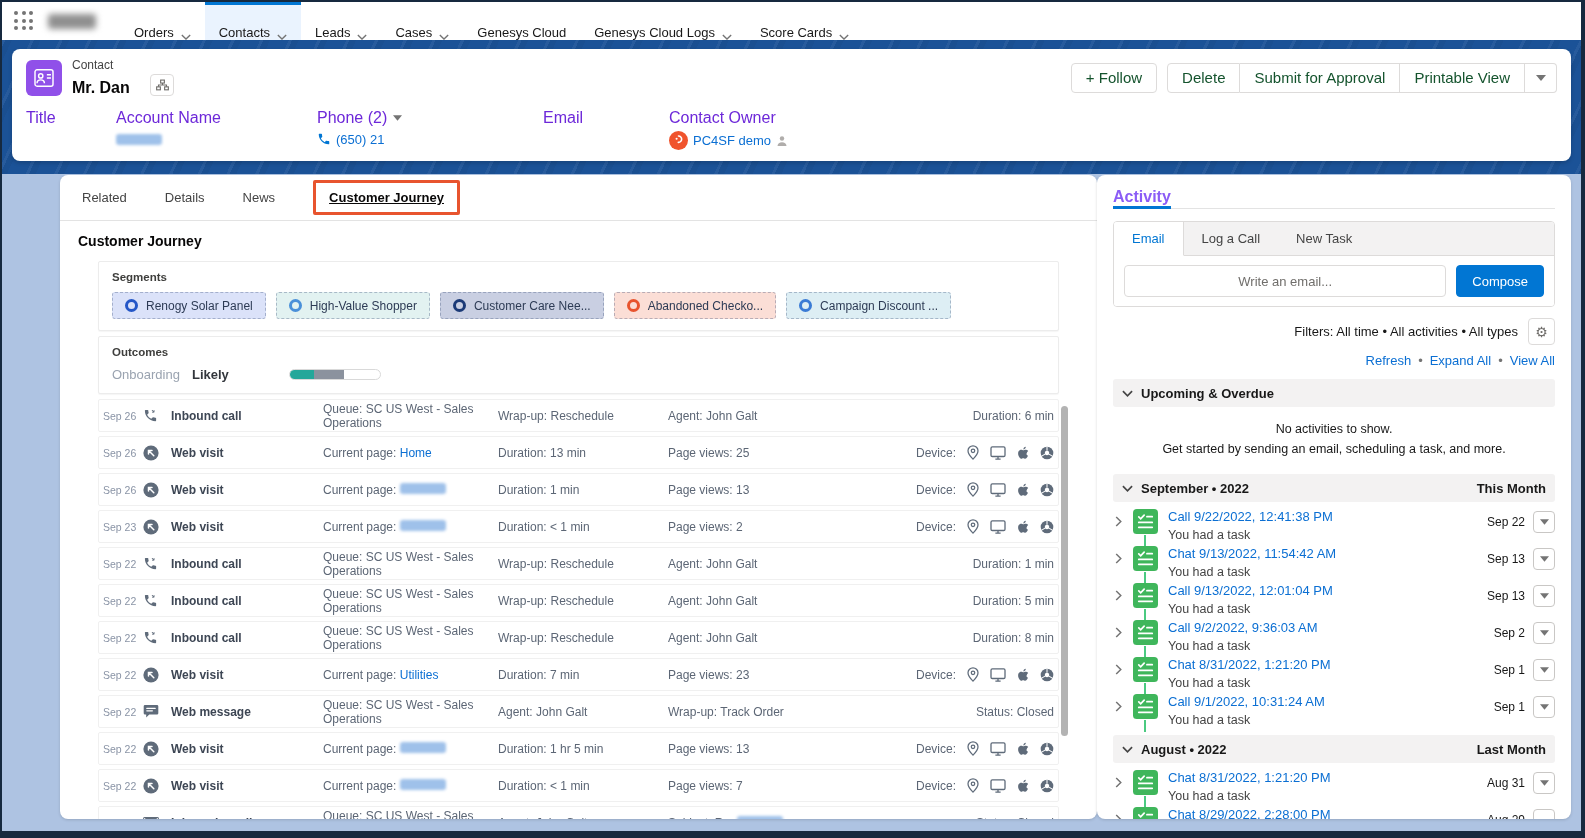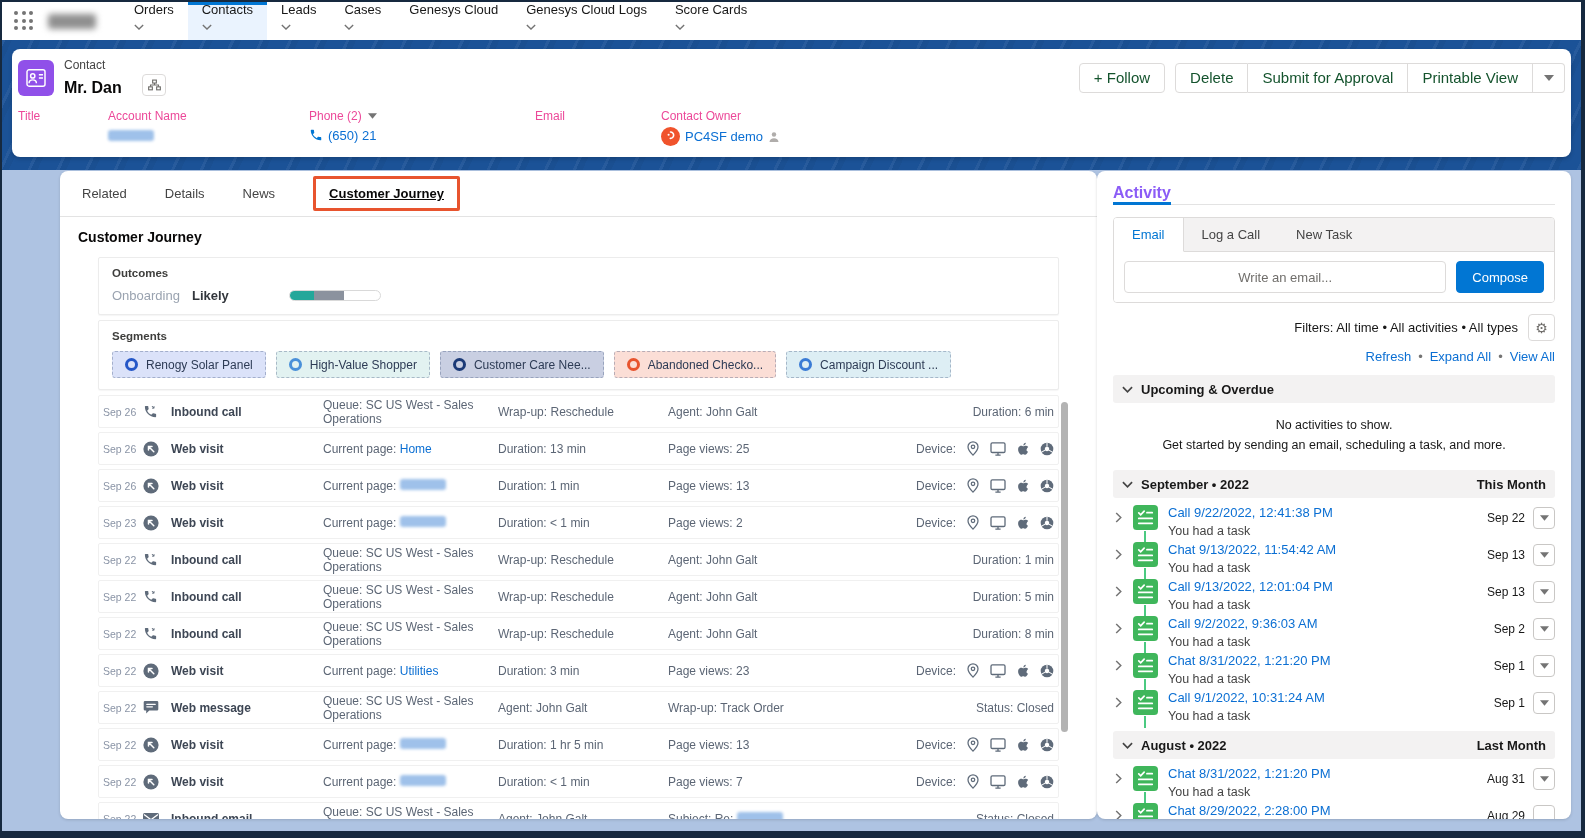--- a/index.html
+++ b/index.html
@@ -6,42 +6,42 @@
   html,body { width:1585px; height:838px; }
   body { font-family: "Liberation Sans", "DejaVu Sans", sans-serif; background:#e8e8e8; }
   .frame { width:1585px; height:838px; border:2px solid #16293f; border-right-width:4px; border-bottom-width:7px; background:#aec3e2; overflow:hidden; display:flex; flex-direction:column; }
 
   
   .topnav { height:38px; background:#fff; display:flex; align-items:stretch; padding-left:12px; flex-shrink:0; }
   .waffle { width:20px; height:20px; align-self:center; display:grid; grid-template-columns:repeat(3,1fr); gap:3px; margin-right:14px; cursor:pointer; }
   .waffle i { width:4px; height:4px; border-radius:50%; background:#747474; }
   .logo-blur { width:48px; height:15px; align-self:center; background:#8f8f8f; border-radius:3px; filter:blur(3px); margin-right:24px; }
   .navtabs { display:flex; align-items:stretch; }
-  .navtab { display:flex; align-items:flex-start; gap:7px; padding:0 14px; font-size:13px; color:#181818; cursor:pointer; position:relative;flex-direction:column; }
+  .navtab { display:flex; align-items:flex-end; gap:7px; padding:0 14px; font-size:13px; color:#181818; cursor:pointer; position:relative; }
   .navtab.selected { background:#eaf3fe; box-shadow:inset 0 3px 0 0 #0176d3; }
   .caret svg { display:block; }
 
   
   .band { background:#1b5297; background-image:repeating-linear-gradient(115deg, rgba(255,255,255,0.055) 0 3px, rgba(0,0,0,0.04) 3px 9px, transparent 9px 26px); padding:9px 10px 13px; flex-shrink:0; }
-  .header-card { background:#fff; border-radius:8px; padding:9px 6px 11px; box-shadow:0 2px 4px rgba(0,0,0,0.18); }
+  .header-card { background:#fff; border-radius:8px; padding:9px 14px 11px; box-shadow:0 2px 4px rgba(0,0,0,0.18); }
   .hc-top { display:flex; align-items:center; }
   .entity-icon { width:36px; height:36px; border-radius:6px; background:#9050e9; display:flex; align-items:center; justify-content:center; margin-right:10px; flex-shrink:0; }
   .hc-title .ent { font-size:12px; color:#444; margin-bottom:2px; }
   .hc-title h1 { font-size:16px; font-weight:bold; color:#080707; display:inline-block; }
   .hier-btn { width:24px; height:22px; border:1px solid #dddbda; border-radius:4px; background:#fff; margin-left:16px; vertical-align:2px; cursor:pointer; display:inline-flex; align-items:center; justify-content:center; }
   .hc-actions { margin-left:auto; display:flex; gap:10px; align-items:center; }
   .btn { height:30px; background:#fff; border:1px solid #dddbda; border-radius:4px; color:#14532d; font-size:15px; padding:0 14px; cursor:pointer; font-family:inherit; white-space:nowrap; }
   .btn-group { display:flex; }
   .btn-group .btn { border-radius:0; border-left-width:0; }
   .btn-group .btn:first-child { border-radius:4px 0 0 4px; border-left-width:1px; }
   .btn-group .btn:last-child { border-radius:0 4px 4px 0; }
   .btn.split { width:32px; padding:0; display:flex; align-items:center; justify-content:center; }
   .hc-fields { display:flex; margin-top:12px; }
   .fcell { margin-right:26px; }
-  .fcell .flabel { font-size:12px; color:#ec4899; display:flex; align-items:center; gap:6px; }
+  .fcell .flabel { font-size:16px; color:#6d28d9; display:flex; align-items:center; gap:6px; }
   .fcell .fvalue { font-size:13px; color:#181818; margin-top:4px; min-height:16px; display:flex; align-items:center; gap:5px; }
   .fcell.w1{width:64px;} .fcell.w2{width:175px;} .fcell.w3{width:200px;} .fcell.w4{width:100px;}
   .link { color:#0b6fd3; cursor:pointer; text-decoration:none; }
   .blur-chip { display:inline-block; width:46px; height:11px; border-radius:3px; background:#9fc1ea; filter:blur(1.8px); }
 
   
   .content { flex:1; display:flex; padding:1px 10px 12px; overflow:hidden;margin-left:48px; }
   .card { background:#fff; border-radius:8px; box-shadow:0 1px 3px rgba(0,0,0,0.15); }
   .left-card { width:1037px; flex-shrink:0; overflow:hidden; }
   .right-card { flex:1; overflow:hidden; padding:13px 16px; }
@@ -272,31 +272,20 @@
       <div class="tabbar" id="tabbar">
           <span class="rtab">Related</span>
           <span class="rtab">Details</span>
           <span class="rtab">News</span>
           <span class="rtab active">Customer Journey</span>
         </div>
       <div class="cj-body">
         <h2>Customer Journey</h2>
         <div class="jpanel">
           <div class="jsection">
-            <div class="jlabel">Outcomes</div>
-            <div class="outrow">
-              <span class="out-name">Onboarding</span>
-              <span class="out-like">Likely</span>
-              <span class="pbar" id="pbar">
-                  <span class="seg" style="width: 27%; background: rgb(36, 167, 154);"></span>
-                  <span class="seg" style="width: 33%; background: rgb(139, 146, 158);"></span>
-                </span>
-            </div>
-          </div>
-          <div class="jsection">
             <div class="jlabel">Segments</div>
             <div class="chips" id="chips">
                 <div class="chip" style="background: rgb(219, 226, 249);">
                   <span class="chip-ic" style="border-color: rgb(37, 87, 199);"></span>
                   <span>Renogy Solar Panel</span>
                 </div>
                 <div class="chip" style="background: rgb(226, 242, 241);">
                   <span class="chip-ic" style="border-color: rgb(74, 144, 217);"></span>
                   <span>High-Value Shopper</span>
                 </div>
@@ -307,20 +296,31 @@
                 <div class="chip" style="background: rgb(251, 222, 214);">
                   <span class="chip-ic" style="border-color: rgb(232, 84, 46);"></span>
                   <span>Abandoned Checko...</span>
                 </div>
                 <div class="chip" style="background: rgb(221, 238, 244);">
                   <span class="chip-ic" style="border-color: rgb(58, 123, 213);"></span>
                   <span>Campaign Discount ...</span>
                 </div>
               </div>
           </div>
+          <div class="jsection">
+            <div class="jlabel">Outcomes</div>
+            <div class="outrow">
+              <span class="out-name">Onboarding</span>
+              <span class="out-like">Likely</span>
+              <span class="pbar" id="pbar">
+                  <span class="seg" style="width: 27%; background: rgb(36, 167, 154);"></span>
+                  <span class="seg" style="width: 33%; background: rgb(139, 146, 158);"></span>
+                </span>
+            </div>
+          </div>
           <div id="events">
               <div class="erow">
                 <span class="e-date">Sep 26</span>
                 <span class="e-icon">
                   <svg width="15" height="15" viewBox="0 0 24 24" fill="#5f6b7a">
                     <path d="M6.62 10.79c1.44 2.83 3.76 5.14 6.59 6.59l2.2-2.2c.27-.27.67-.36 1.02-.24 1.12.37 2.33.57 3.57.57.55 0 1 .45 1 1V20c0 .55-.45 1-1 1-9.39 0-17-7.61-17-17 0-.55.45-1 1-1h3.5c.55 0 1 .45 1 1 0 1.25.2 2.45.57 3.57.11.35.03.74-.25 1.02l-2.2 2.2z"></path>
                     <path d="M14.2 3.2l3.4 3.4M17.6 3.4v3.2h-3.2" stroke="#5f6b7a" stroke-width="1.5" fill="none"></path>
                   </svg>
                 </span>
                 <span class="e-type">Inbound call</span>
@@ -494,21 +494,21 @@
               <div class="erow">
                 <span class="e-date">Sep 22</span>
                 <span class="e-icon">
                   <svg width="16" height="16" viewBox="0 0 16 16">
                     <circle cx="8" cy="8" r="7.6" fill="#5f6b7a"></circle>
                     <path d="M10.8 10.8L5.8 5.8M5.5 9V5.5H9" stroke="#fff" stroke-width="1.5" fill="none" stroke-linecap="round"></path>
                   </svg>
                 </span>
                 <span class="e-type">Web visit</span>
                 <span class="ecol c1"><span>Current page: </span><span class="elink">Utilities</span></span>
-                <span class="ecol c2">Duration: 3 min</span>
+                <span class="ecol c2">Duration: 7 min</span>
                 <span class="ecol c3">Page views: 23</span>
                 <span class="eright device">
                   <span>Device:</span>
                   <span style="display: flex;">
                     <svg width="12" height="15" viewBox="0 0 14 18" fill="none" stroke="#5f6b7a" stroke-width="1.5">
                       <path d="M7 1C3.7 1 1 3.7 1 7c0 4.2 6 10 6 10s6-5.8 6-10c0-3.3-2.7-6-6-6z"></path>
                       <circle cx="7" cy="7" r="2.1"></circle>
                     </svg>
                   </span>
                   <span style="display: flex;">

